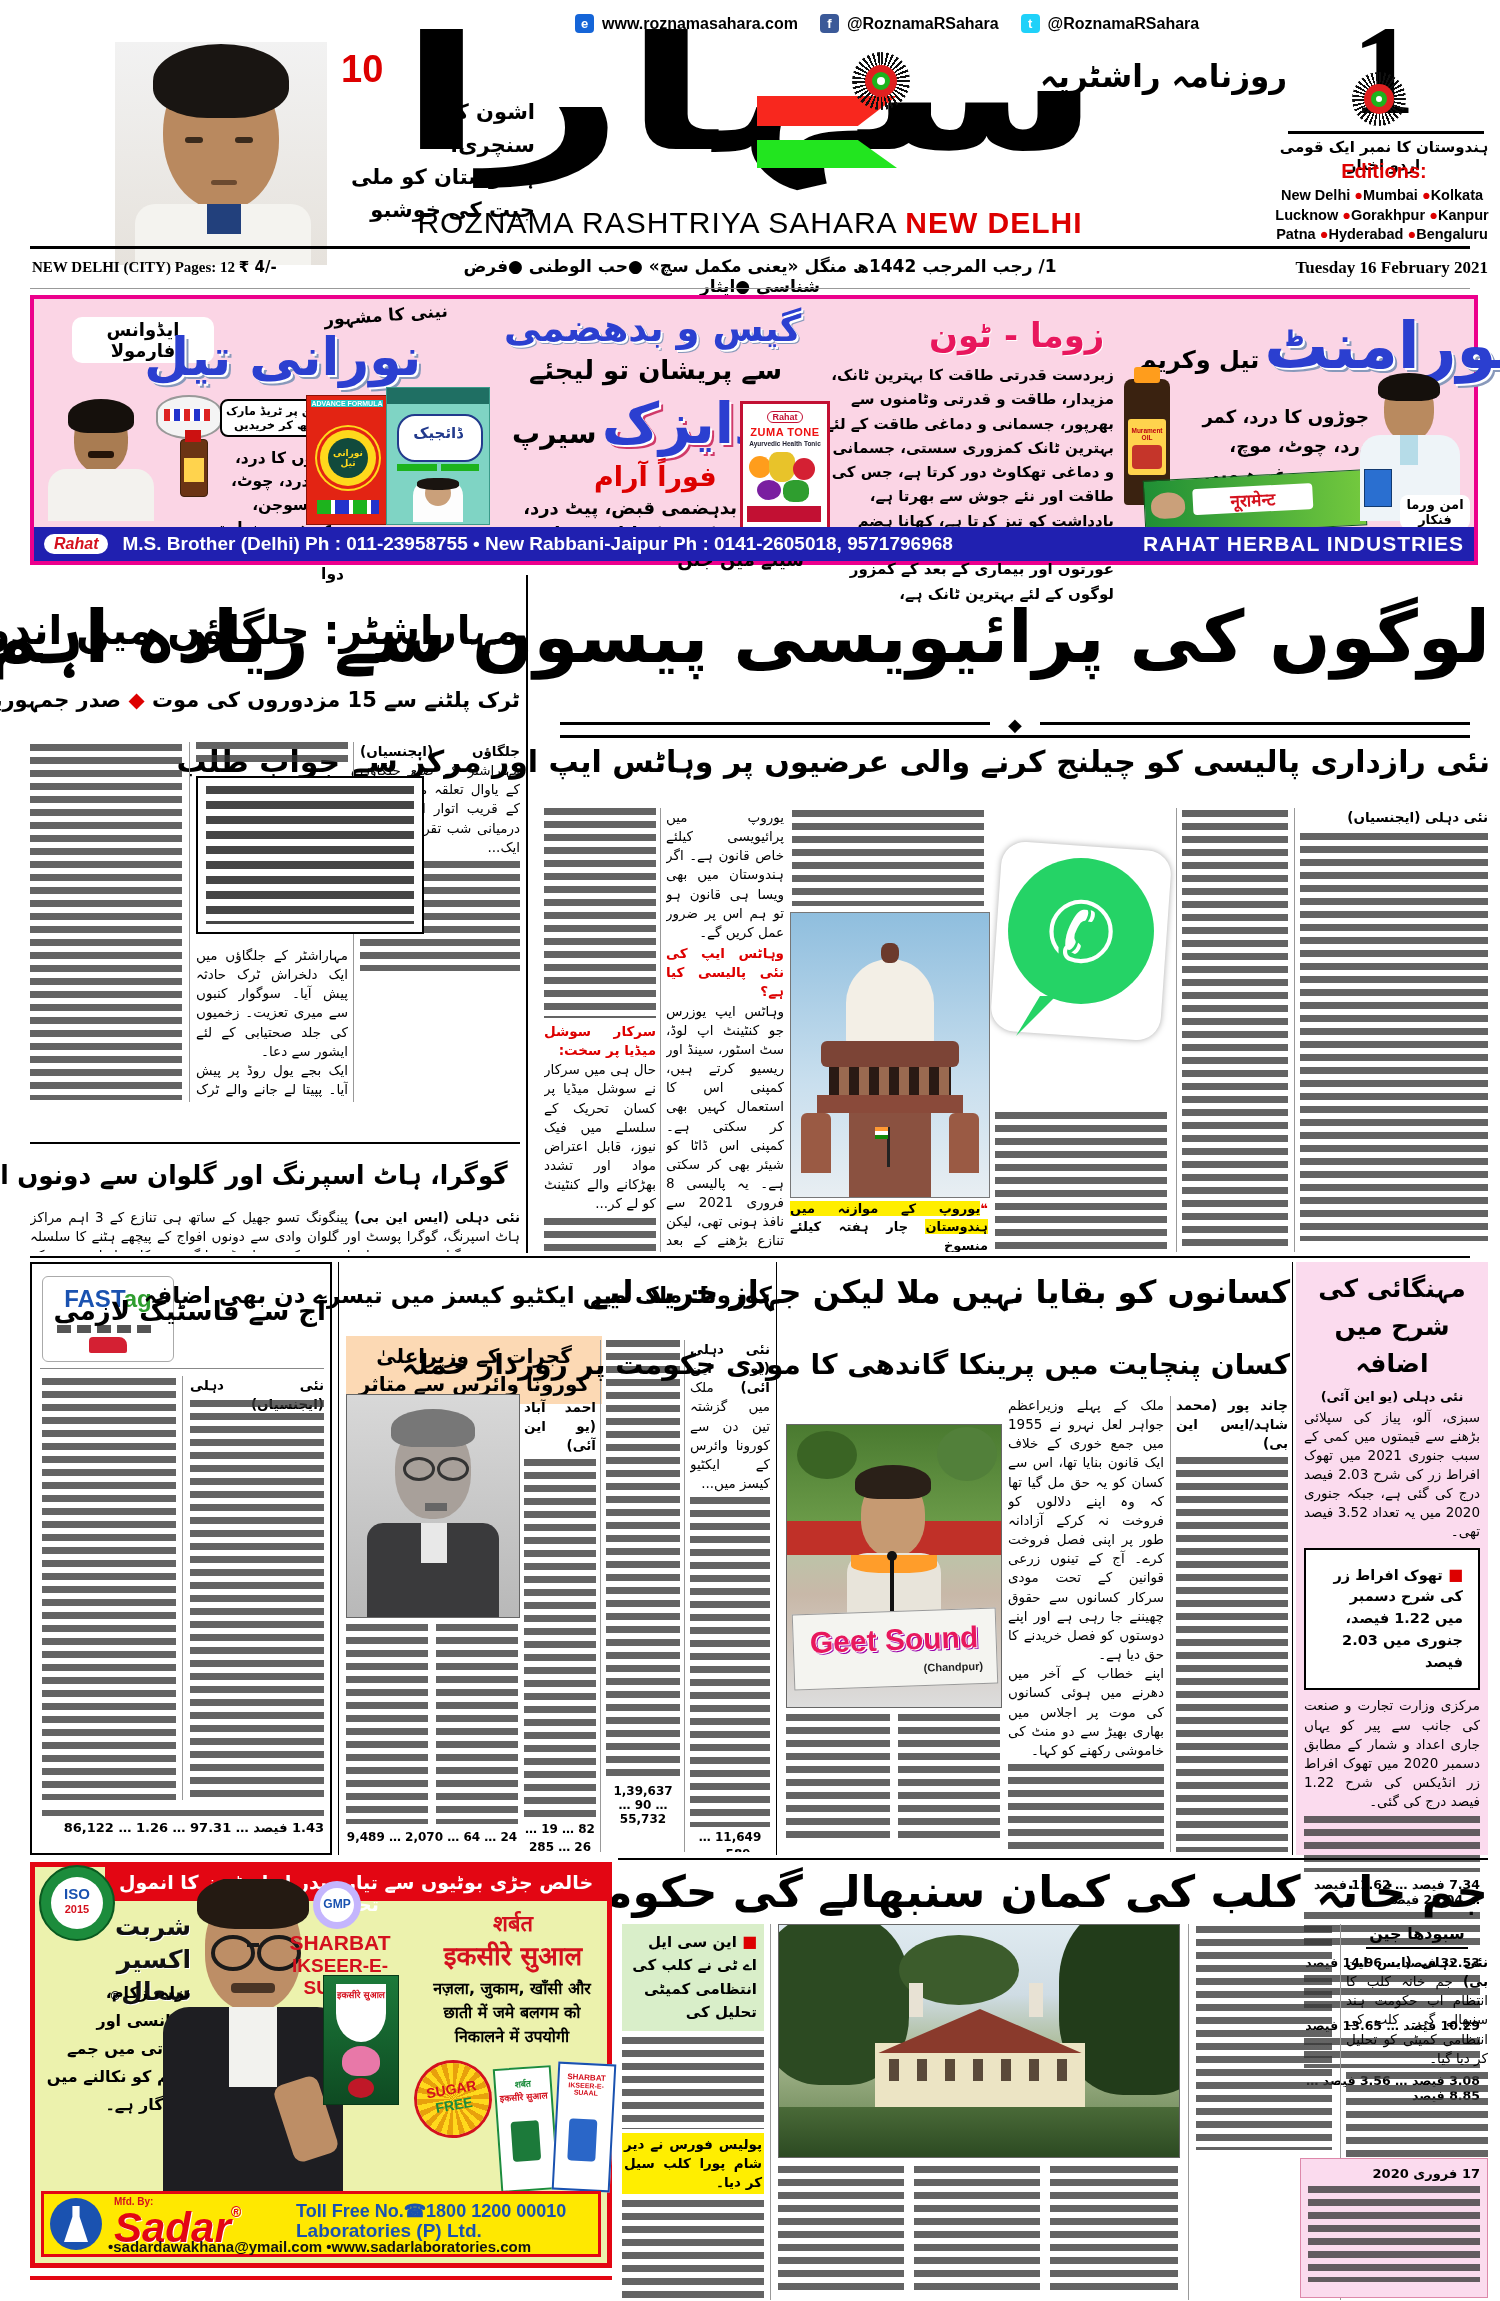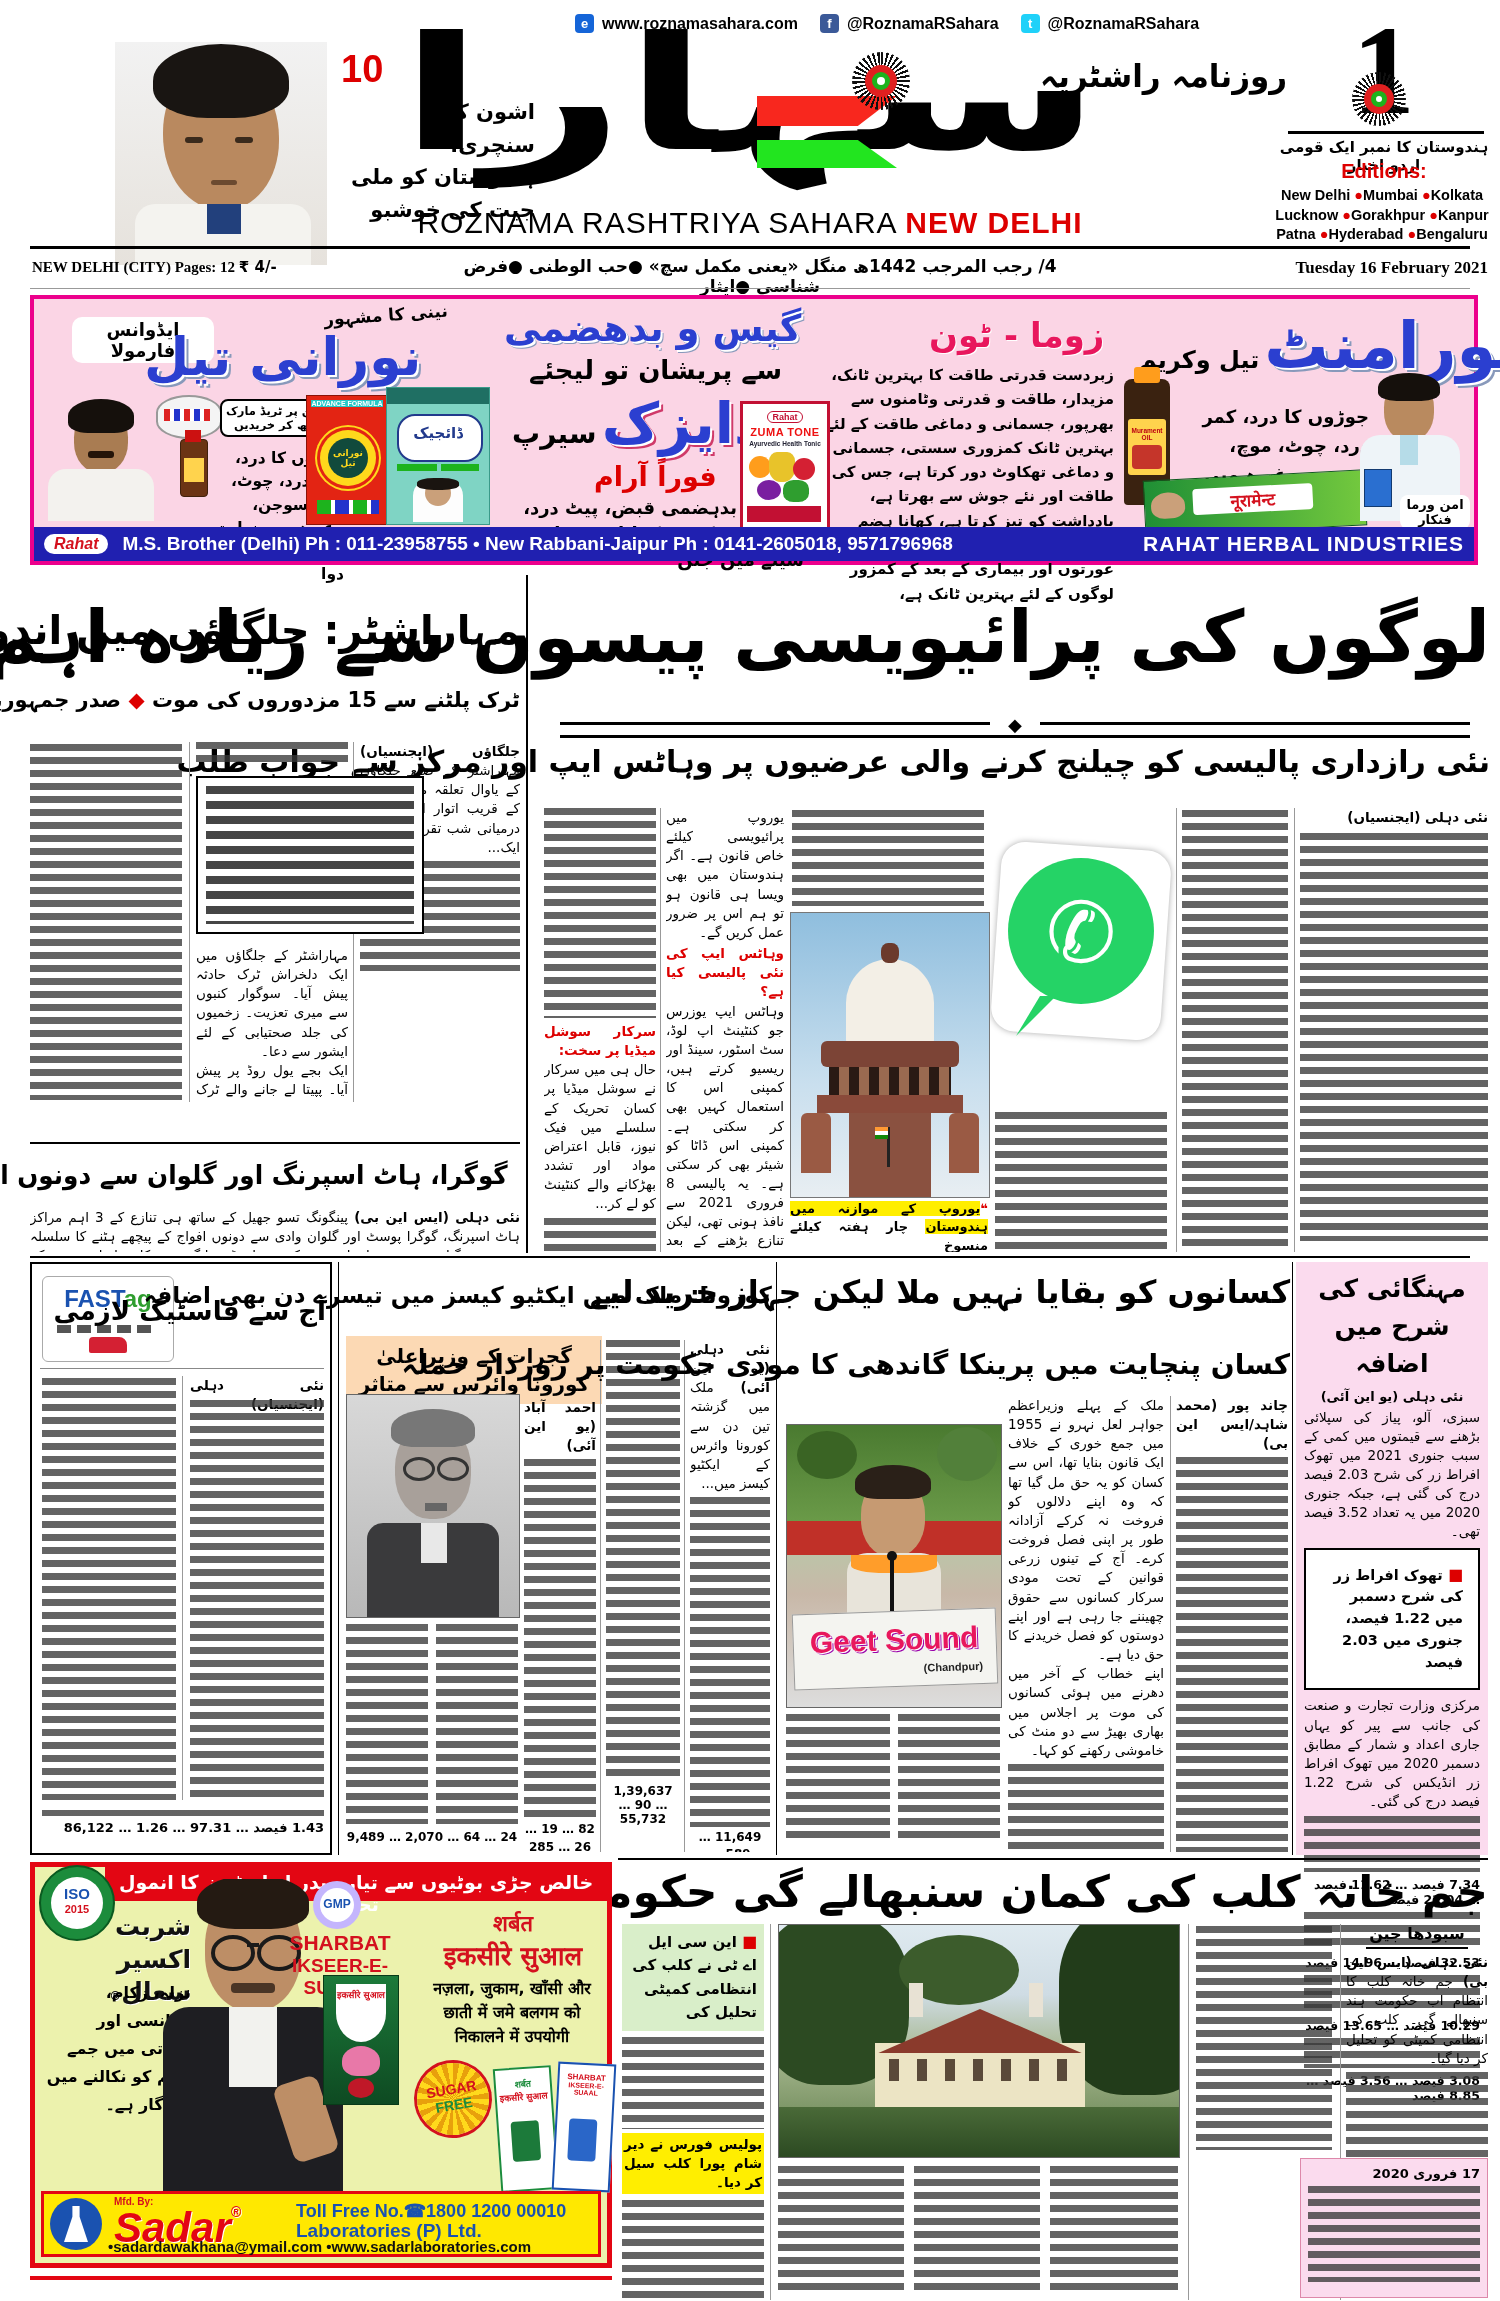--- a/index.html
+++ b/index.html
@@ -92,21 +92,21 @@
     <div>
       <span>Patna</span> <span class="red">●</span><span>Hyderabad</span> <span class="red">●</span><span>Bengaluru</span>
     </div>
   </div>
 
   <div class="abs hr" style="left:30px;top:246px;width:1440px;height:3px;"></div>
 
   <div class="abs serif b" style="left:32px;top:258px;font-size:15px;">
     <span>NEW DELHI  (CITY)  Pages: 12</span> <span style="font-family:'DejaVu Sans',sans-serif;">₹ 4/-</span>
   </div>
-  <div class="abs u b c" style="left:430px;top:256px;width:660px;font-size:17px;">4/ رجب المرجب 1442ھ منگل  «یعنی مکمل سچ»  ●حب الوطنی ●فرض شناسی ●ایثار</div>
+  <div class="abs u b c" style="left:430px;top:256px;width:660px;font-size:17px;">1/ رجب المرجب 1442ھ منگل  «یعنی مکمل سچ»  ●حب الوطنی ●فرض شناسی ●ایثار</div>
   <div class="abs serif b r" style="left:1270px;top:258px;width:218px;font-size:17px;">Tuesday 16 February 2021</div>
   <div class="abs" style="left:30px;top:288px;width:1440px;height:1px;background:#999;"></div>
 
   <div class="abs" style="left:30px;top:295px;width:1440px;height:262px;background:#fbd5e5;border:4px solid #ec008c;">
 
     <div class="abs u b" style="left:290px;top:6px;font-size:17px;transform:rotate(-4deg);">نینی کا مشہور</div>
     <div class="abs u b c" style="left:38px;top:18px;width:130px;font-size:18px;background:#fff;border-radius:10px;padding:2px 6px;">ایڈوانس فارمولا</div>
     <div class="abs u b nw" style="left:110px;top:28px;font-size:52px;color:#2b3fd0;text-shadow:2px 2px 0 #fff,4px 4px 0 #8899bb;">نورانی تیل</div>
 
     <div class="abs photo" style="left:14px;top:100px;width:106px;height:122px;">

